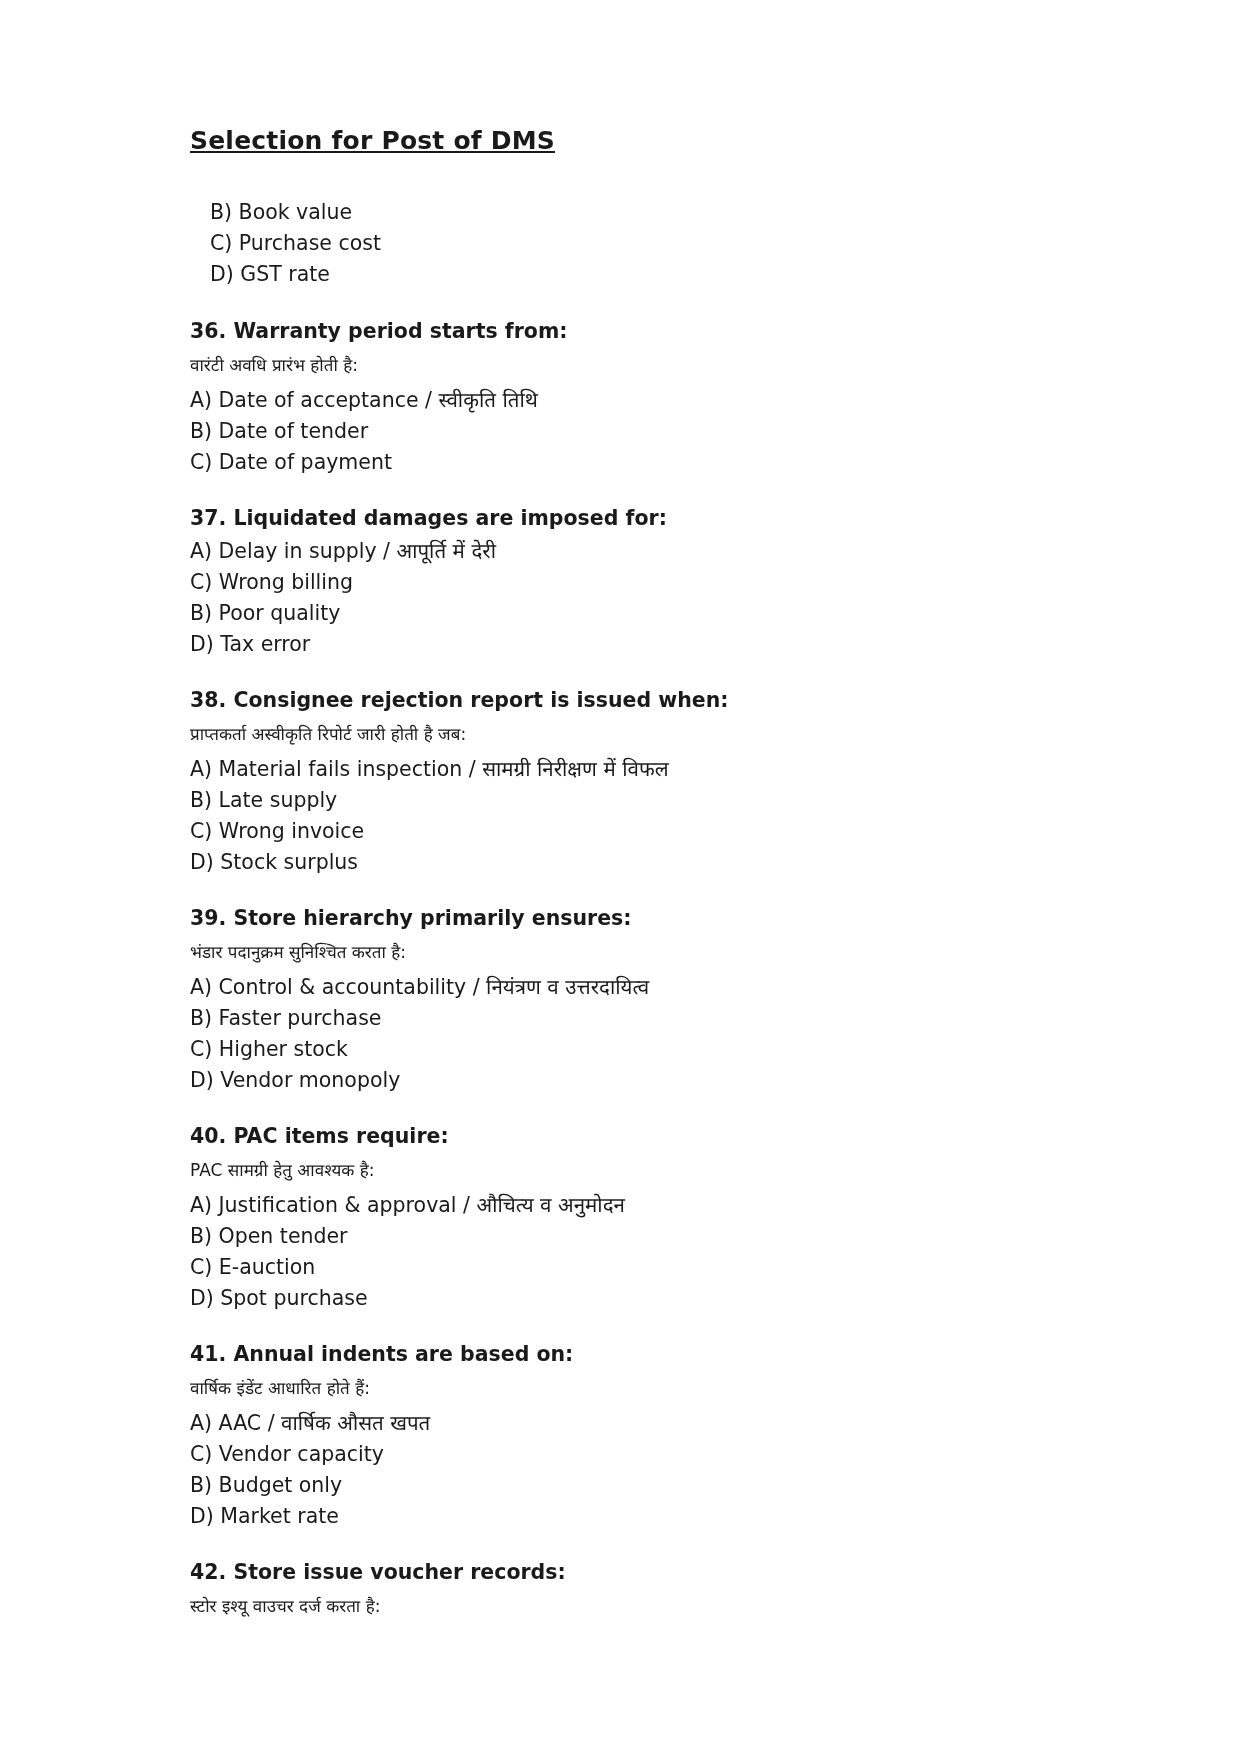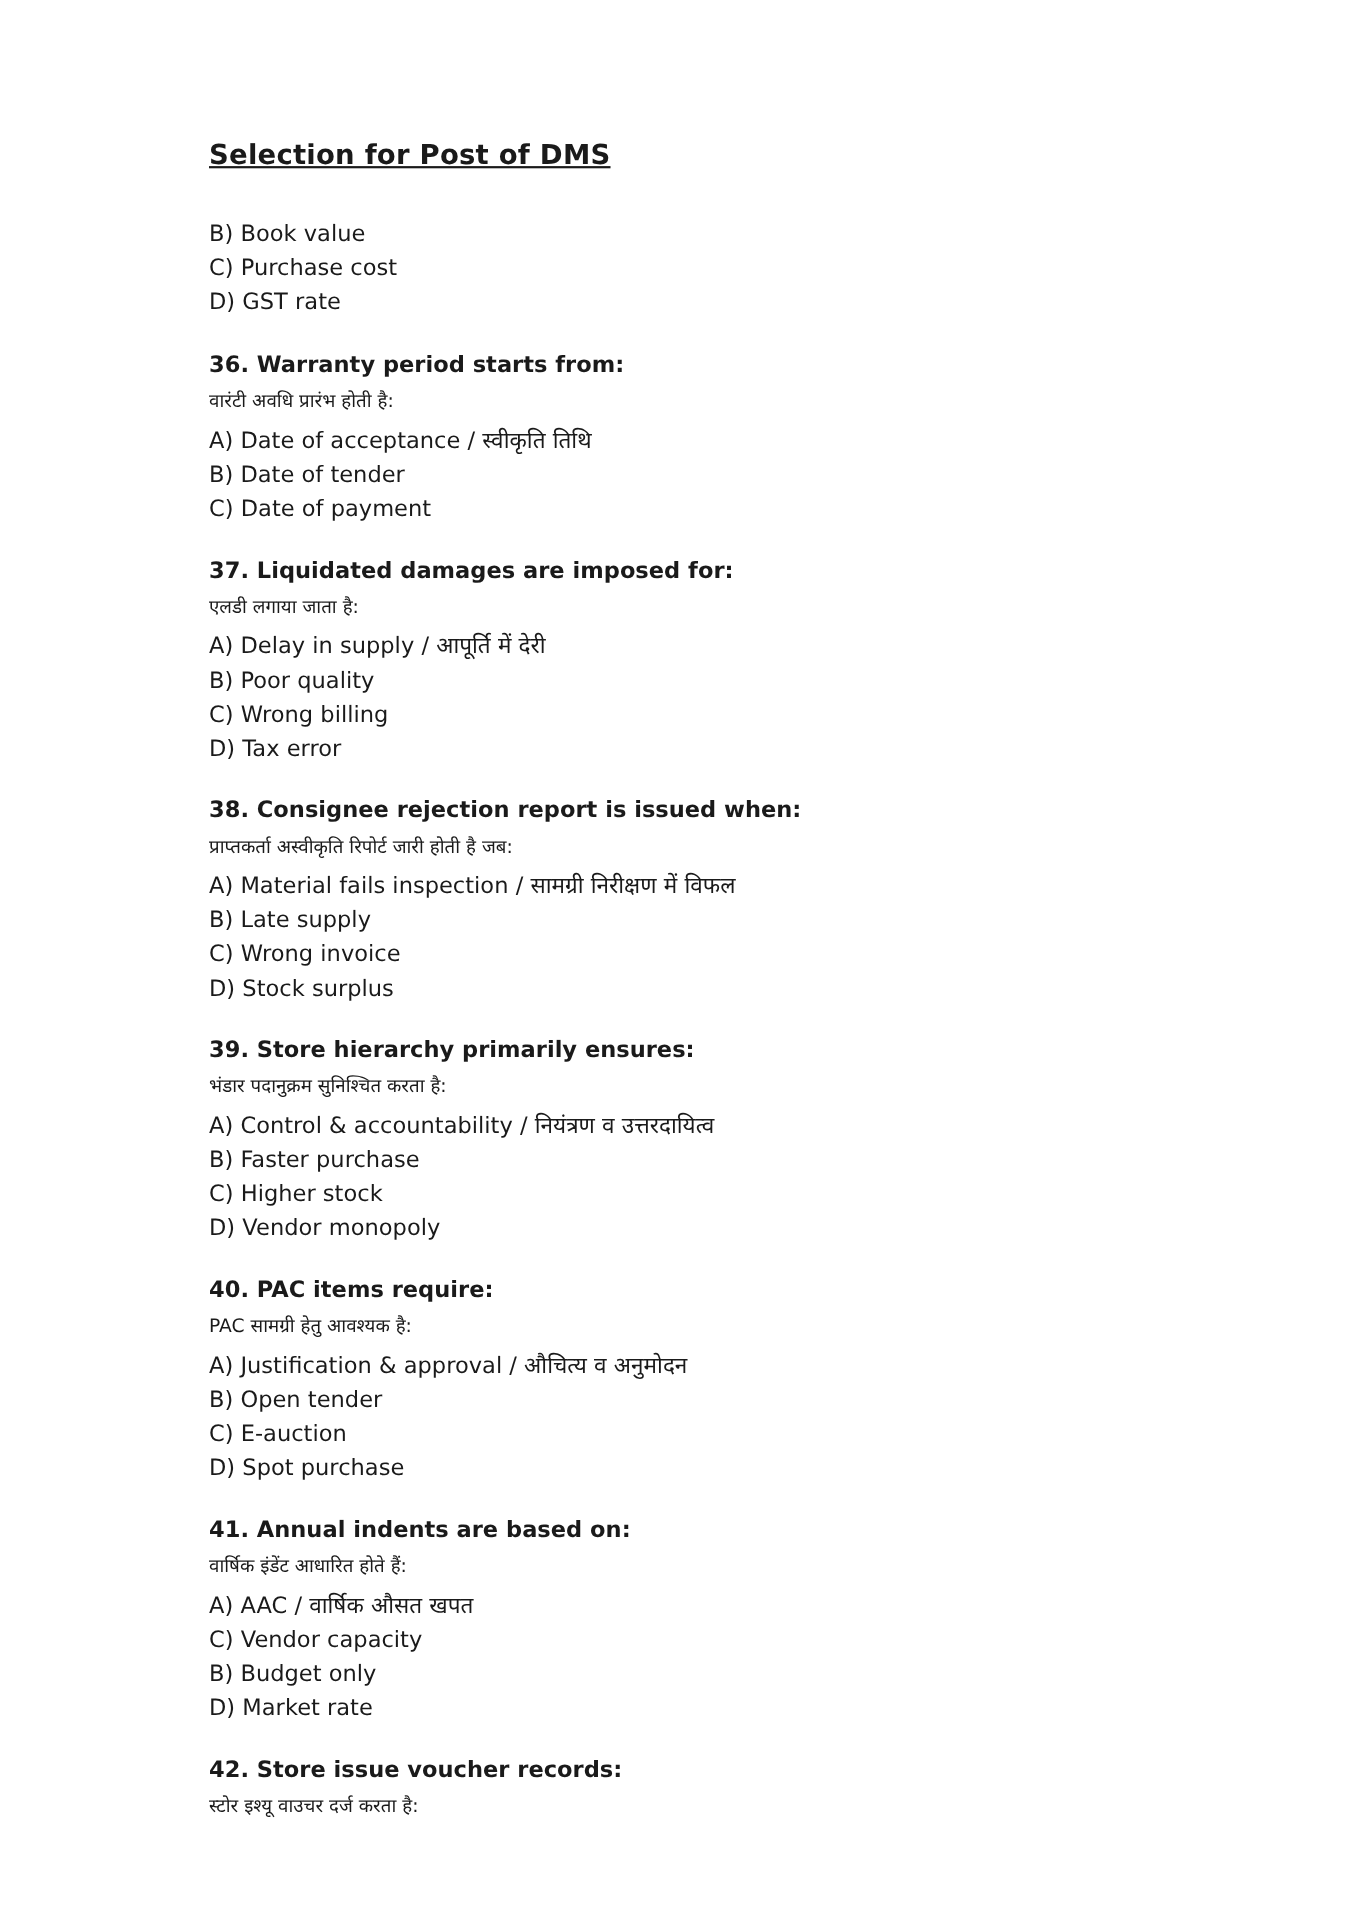--- a/index.html
+++ b/index.html
@@ -25,20 +25,21 @@
     text-align: left;
     font-size: 25px;
     font-weight: bold;
     text-decoration: underline;
     letter-spacing: 0.2px;
     margin: 0 0 42px 0;
     padding-right: 40px;
   }
   .lead-options {
     margin-bottom: 26px;
+    margin-left: 20px;
   }
   .opt {
     font-size: 20.5px;
     line-height: 31px;
     margin: 0;
     font-weight: 400;
   }
   .q-block {
     margin-bottom: 25px;
   }
@@ -74,24 +75,23 @@
   <div class="q-block">
     <p class="q-en">36. Warranty period starts from:</p>
     <p class="q-hi">वारंटी अवधि प्रारंभ होती है:</p>
     <p class="opt">A) Date of acceptance / स्वीकृति तिथि</p>
     <p class="opt">B) Date of tender</p>
     <p class="opt">C) Date of payment</p>
   </div>
 
   <div class="q-block">
     <p class="q-en">37. Liquidated damages are imposed for:</p>
-    <p class="q-hi">एलडी लगाया जाता है:</p>
     <p class="opt">A) Delay in supply / आपूर्ति में देरी</p>
+    <p class="opt">C) Wrong billing</p>
     <p class="opt">B) Poor quality</p>
-    <p class="opt">C) Wrong billing</p>
     <p class="opt">D) Tax error</p>
   </div>
 
   <div class="q-block">
     <p class="q-en">38. Consignee rejection report is issued when:</p>
     <p class="q-hi">प्राप्तकर्ता अस्वीकृति रिपोर्ट जारी होती है जब:</p>
     <p class="opt">A) Material fails inspection / सामग्री निरीक्षण में विफल</p>
     <p class="opt">B) Late supply</p>
     <p class="opt">C) Wrong invoice</p>
     <p class="opt">D) Stock surplus</p>

